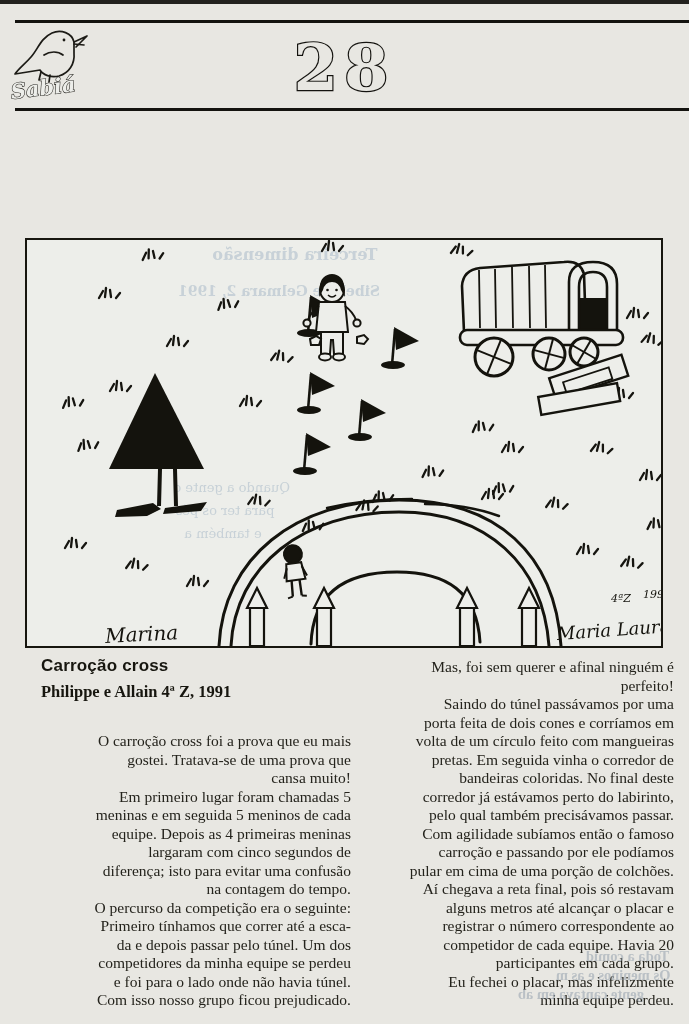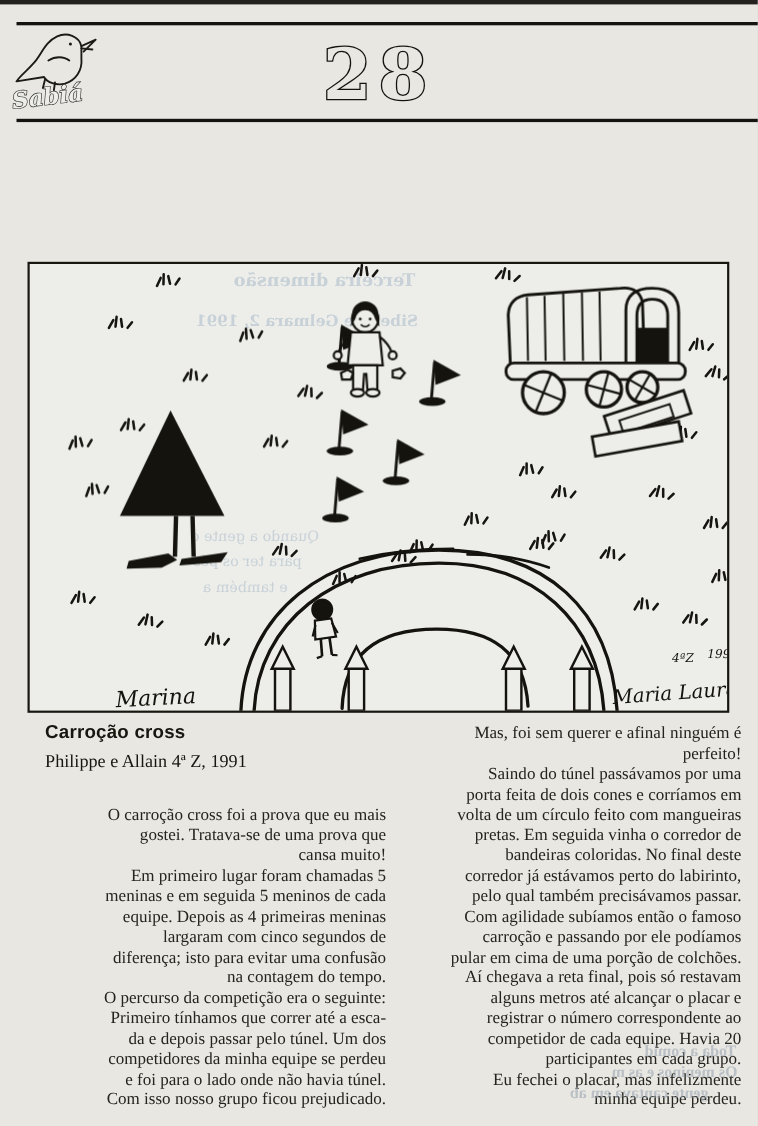--- a/index.html
+++ b/index.html
@@ -11,21 +11,21 @@
   .rule-bottom{top:108px;}
   .logo{position:absolute;left:10px;top:25px;width:100px;height:82px;}
   .page-number{position:absolute;left:274px;top:28px;width:140px;height:76px;}
   .frame{position:absolute;left:25px;top:238px;width:634px;height:406px;
          border:2px solid #17160f;background:#edeeea;}
   .frame svg{display:block;width:100%;height:100%;}
   .article{position:absolute;left:28px;top:656px;width:634px;display:flex;gap:13px;margin-left:13px;}
   .col{width:310px;}
   .title{font-family:"Liberation Sans",sans-serif;font-weight:bold;font-size:17px;
          line-height:20px;color:#17160f;letter-spacing:.2px;}
-  .byline{font-weight:normal;font-size:16.5px;line-height:20px;margin-top:6px;color:#17160f;white-space:pre-line;}
+  .byline{font-weight:bold;font-size:16.5px;line-height:20px;margin-top:6px;color:#17160f;white-space:pre-line;}
   .body-text{margin-top:30px;font-size:15.5px;line-height:18.5px;white-space:pre-line;color:#24231c;text-align:right;}
   .col-right .body-text{margin-top:2px;}
   .ghost-bottom{position:absolute;transform:scaleX(-1);color:rgba(148,160,173,.55);
                 font-weight:bold;font-size:14.5px;white-space:nowrap;pointer-events:none;
                 filter:blur(.4px);}
   .gb1{top:948px;left:586px;}
   .gb2{top:967px;left:556px;}
   .gb3{top:986px;left:518px;}
   svg text{font-family:"DejaVu Serif",serif;}
 </style>

